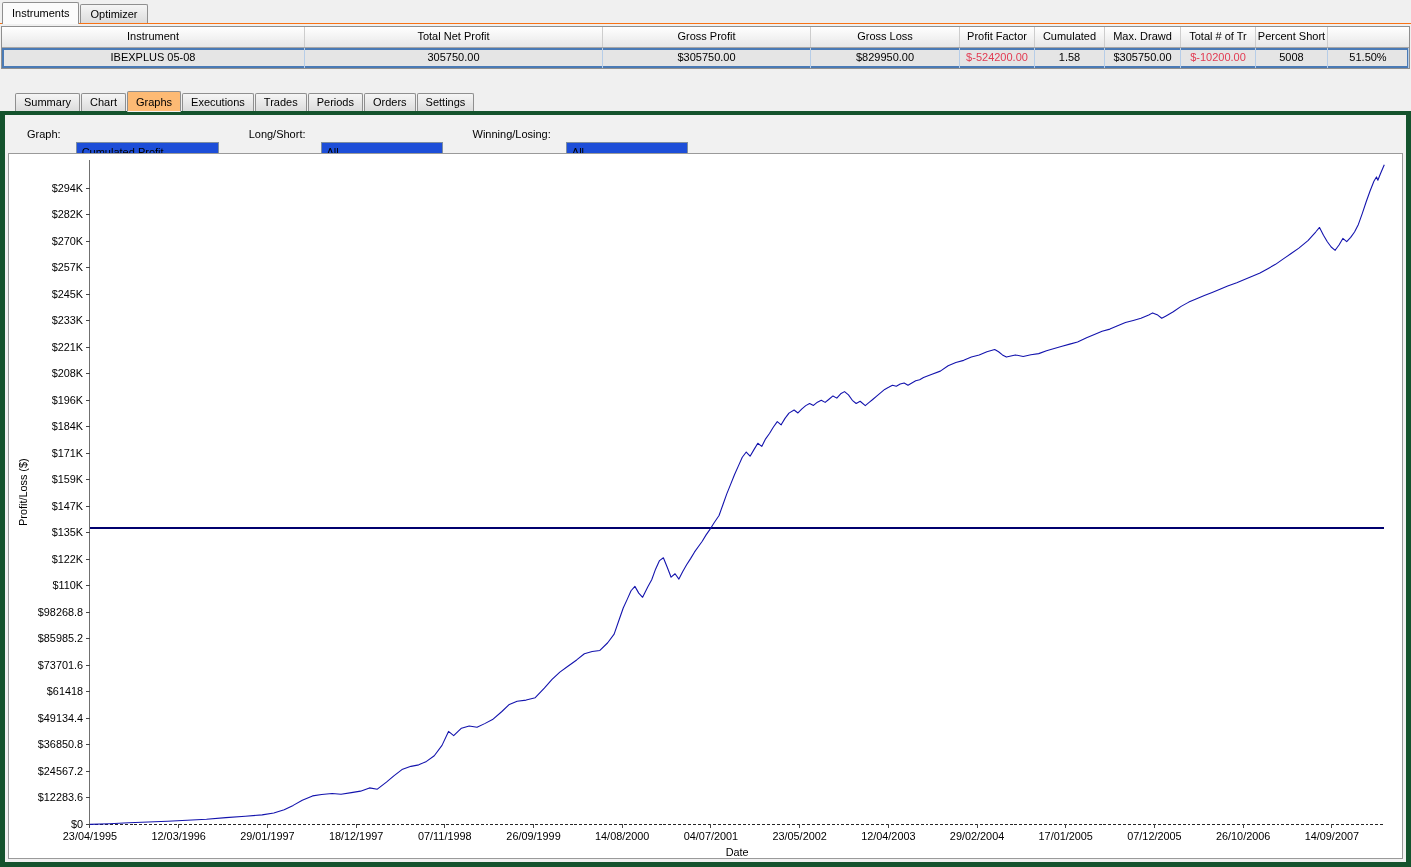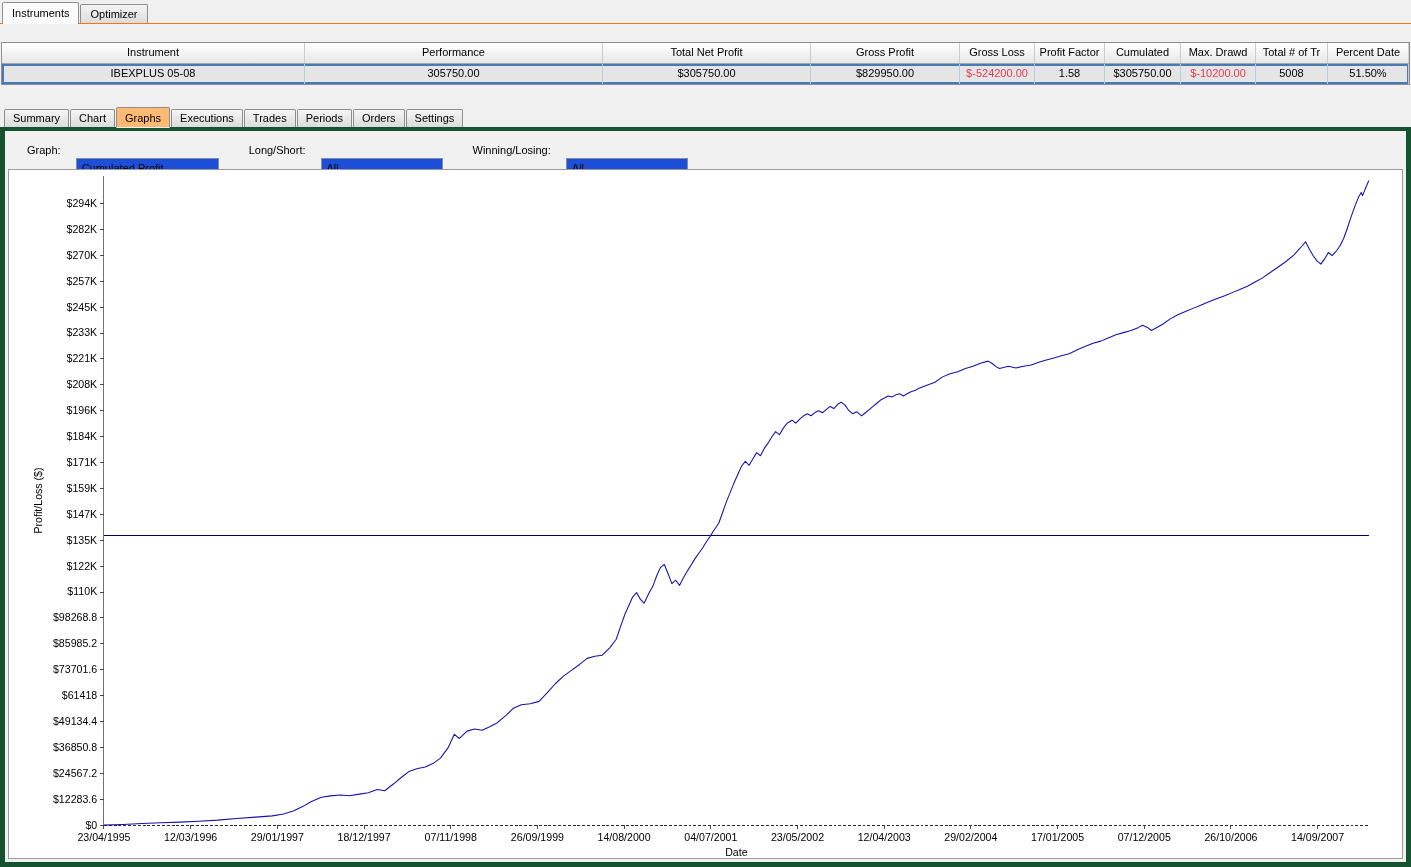--- a/index.html
+++ b/index.html
@@ -12,25 +12,25 @@
   }
   
   .tabbar{display:flex;align-items:flex-end;position:relative;background:#f0f0f0}
   .maintabs{height:24px;padding-left:2px;border-bottom:1px solid #f97316;z-index:3}
   .tab{
     height:19px;line-height:18px;padding:0 9px;margin-right:1px;
     border:1px solid #8f8f8f;border-bottom:none;border-radius:2px 2px 0 0;
     background:linear-gradient(#f5f5f5,#dcdcdc);white-space:nowrap;cursor:default;
   }
   .maintabs .tab.active{background:#fbfbfb;height:22px;line-height:21px;margin-bottom:-1px}
-  .subtabs{height:21px;padding-left:4px;z-index:3}
+  .subtabs{height:21px;padding-left:15px;z-index:3}
   .subtabs .tab{height:18px;line-height:17px;padding:0 8px}
   .subtabs .tab.active{background:#fdba74;height:21px;line-height:20px;margin-bottom:-1px;border-bottom:1px solid #f1f1f1}
   
-  .itable{margin:18px 1px 0 1px;border:1px solid #8f8f8f;background:#fff}
+  .itable{margin:2px 1px 0 1px;border:1px solid #8f8f8f;background:#fff}
   .grid10{display:grid;grid-template-columns:303px 298px 208px 149px 75px 70px 76px 75px 72px 1fr}
   .thead{background:linear-gradient(#ffffff,#e7e7e7);border-bottom:1px solid #a6a6a6}
   .th{
     height:20px;line-height:19px;text-align:center;
     border-right:1px solid #cdcdcd;overflow:hidden;white-space:nowrap;cursor:default;
   }
   .trow{background:#e5e5e5;box-shadow:inset 0 0 0 2px #4a7ab5;cursor:default}
   .td{
     height:20px;line-height:19px;text-align:center;
     border-right:1px solid #b6cde8;overflow:hidden;white-space:nowrap;
@@ -69,29 +69,28 @@
 <body>
 
 <div class="tabbar maintabs">
   <div class="tab active">Instruments</div>
   <div class="tab">Optimizer</div>
 </div>
 
 <div class="itable">
   <div class="thead grid10">
     <div class="th">Instrument</div>
-    <div class="th">Performance</div>
     <div class="th">Total Net Profit</div>
     <div class="th">Gross Profit</div>
     <div class="th">Gross Loss</div>
     <div class="th">Profit Factor</div>
     <div class="th">Cumulated</div>
     <div class="th">Max. Drawd</div>
     <div class="th">Total # of Tr</div>
-    <div class="th">Percent Date</div>
+    <div class="th">Percent Short</div>
   </div>
   <div class="trow grid10">
     <div class="td">IBEXPLUS 05-08</div>
     <div class="td">305750.00</div>
     <div class="td">$305750.00</div>
     <div class="td">$829950.00</div>
     <div class="td neg">$-524200.00</div>
     <div class="td">1.58</div>
     <div class="td">$305750.00</div>
     <div class="td neg">$-10200.00</div>

